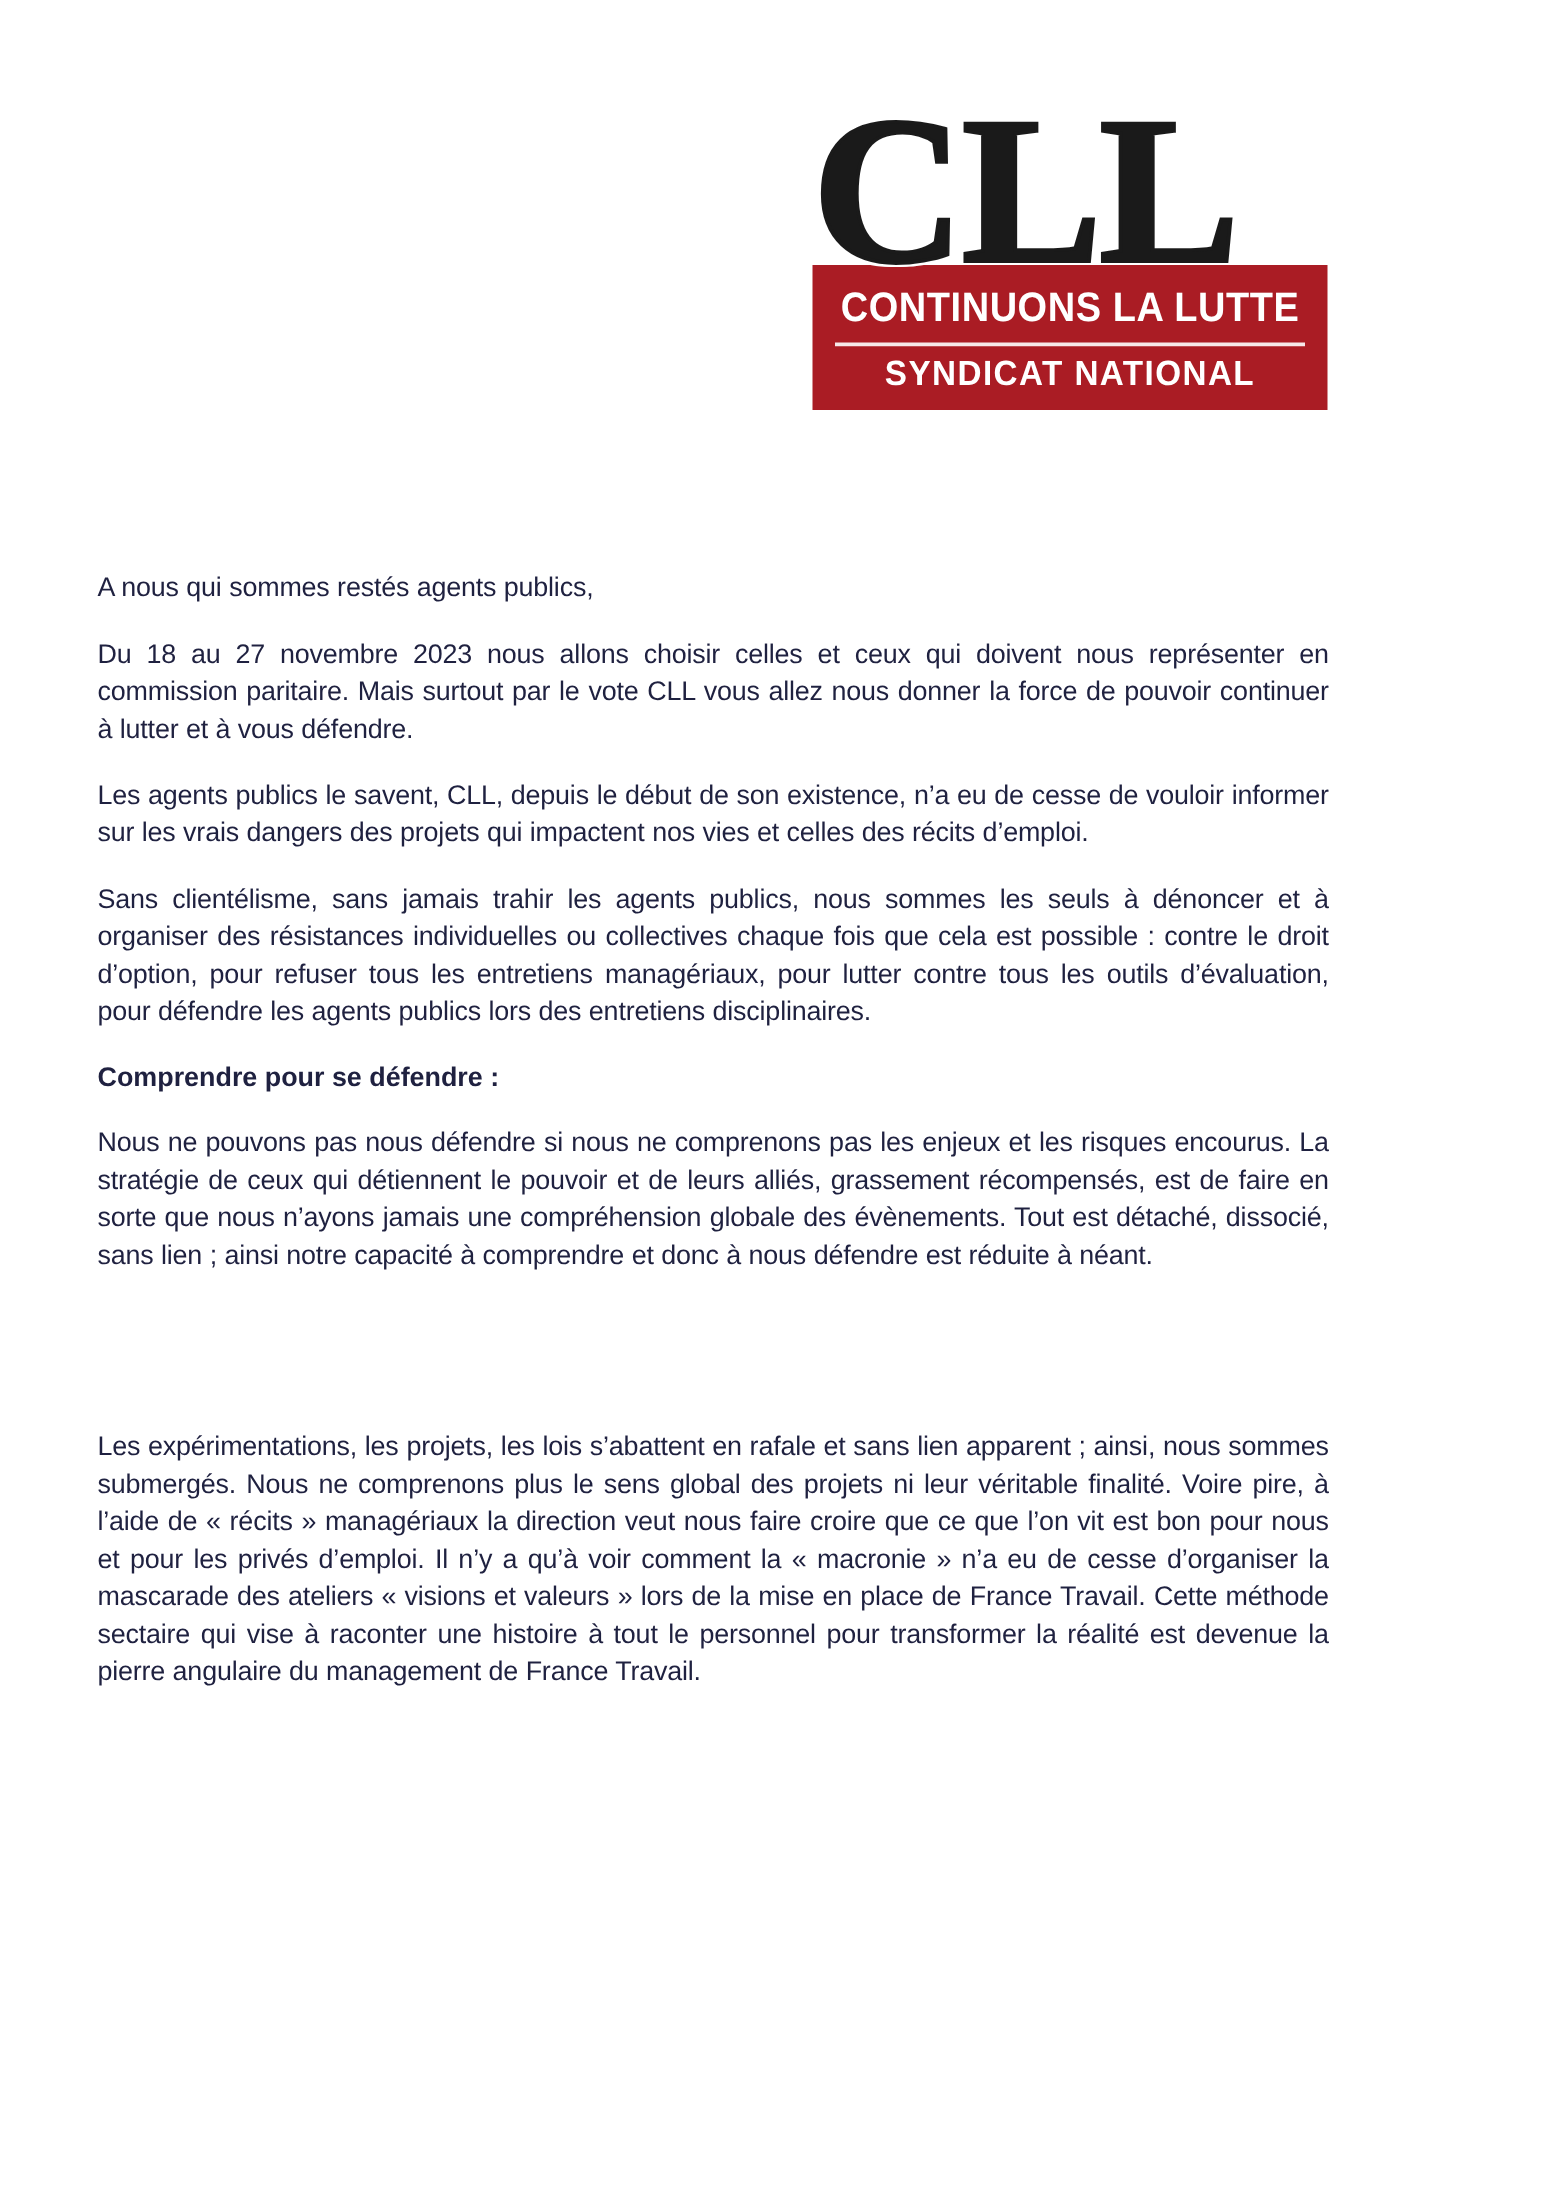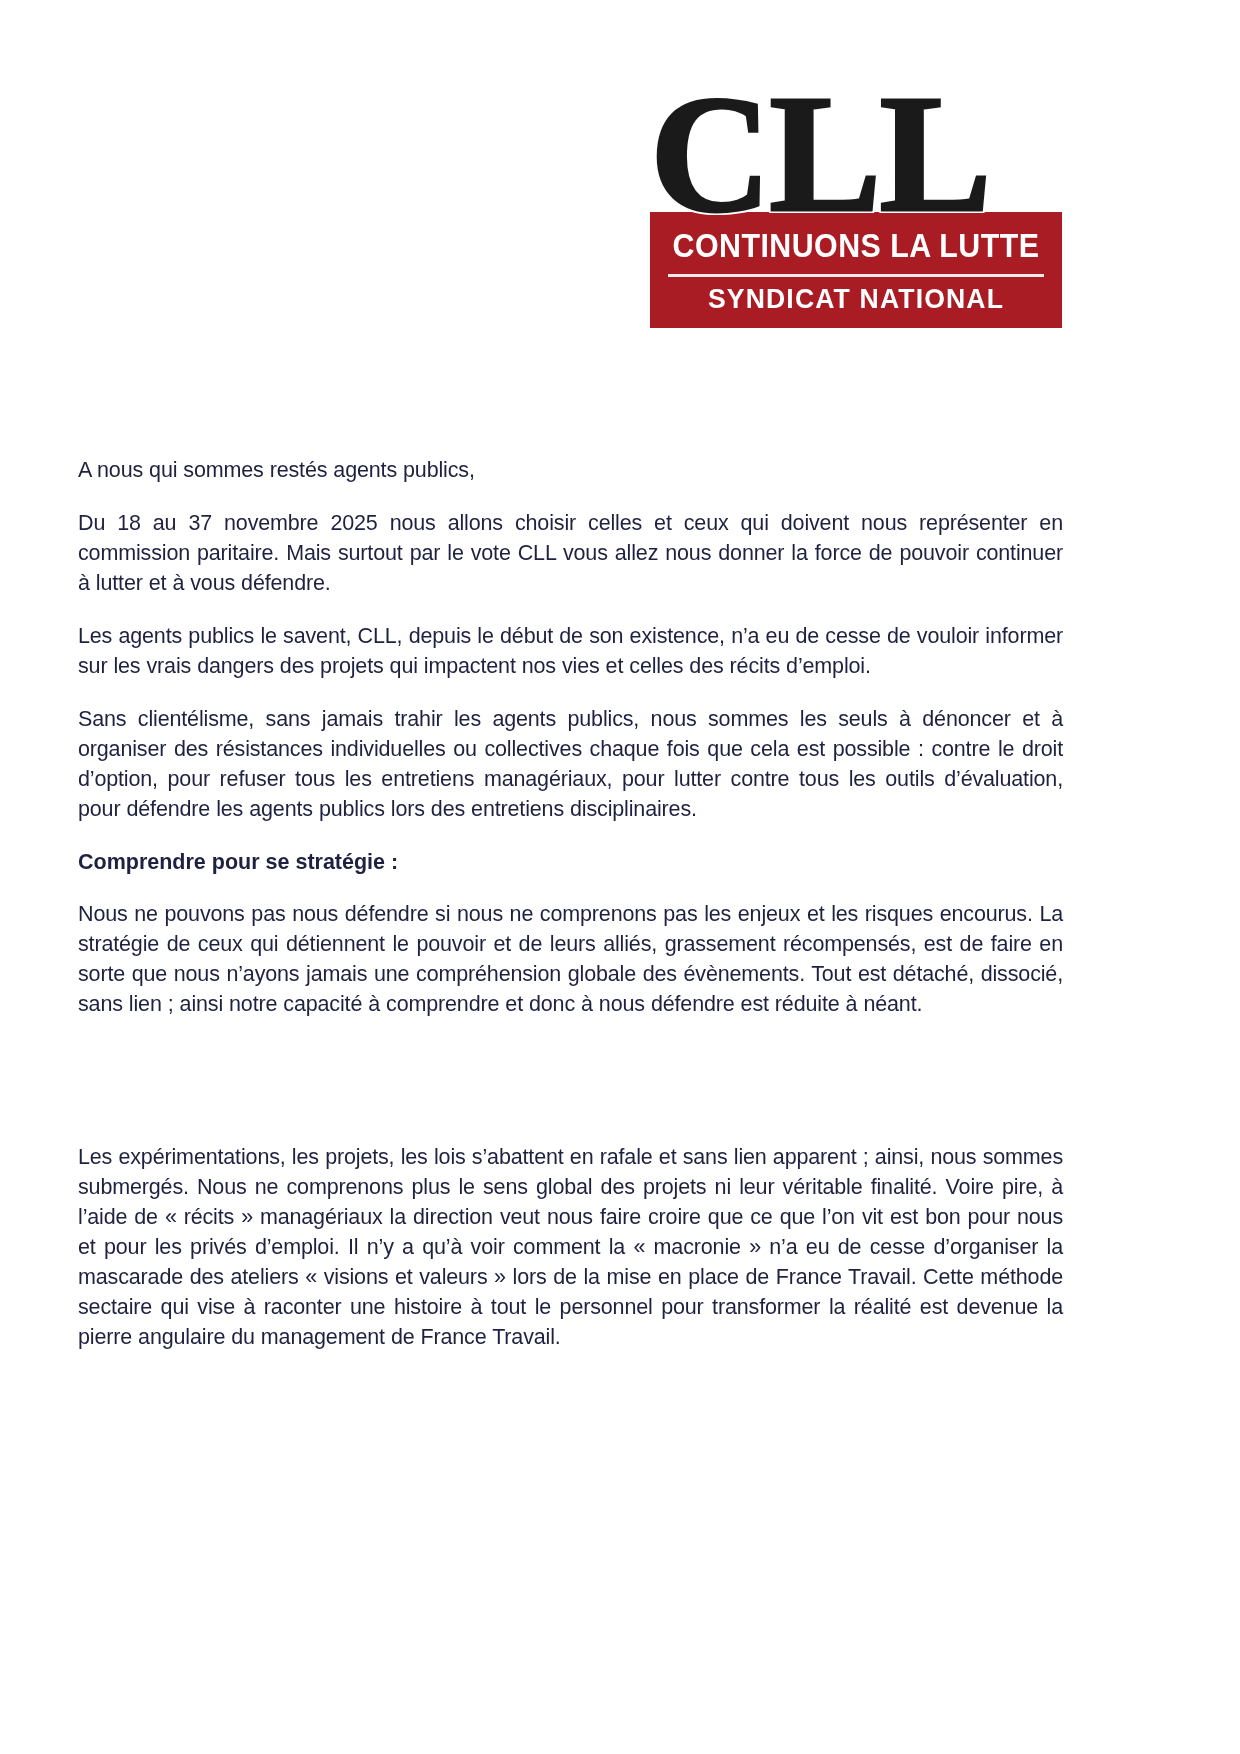--- a/index.html
+++ b/index.html
@@ -145,28 +145,28 @@
     <div class="logo-tagline">CONTINUONS LA LUTTE</div>
     <div class="logo-rule"></div>
     <div class="logo-sub">SYNDICAT NATIONAL</div>
   </div>
 </div>
 
 <div class="doc">
 
   <p class="para last-left">A nous qui sommes restés agents publics,</p>
 
-  <p class="para">Du 18 au 37 novembre 2025 nous allons choisir celles et ceux qui doivent nous représenter en commission paritaire.  Mais surtout par le vote CLL vous allez nous donner la force de pouvoir continuer à lutter et à vous défendre.</p>
+  <p class="para">Du 18 au 27 novembre 2023 nous allons choisir celles et ceux qui doivent nous représenter en commission paritaire.  Mais surtout par le vote CLL vous allez nous donner la force de pouvoir continuer à lutter et à vous défendre.</p>
 
   <p class="para">Les agents publics le savent, CLL, depuis le début de son existence, n’a eu de cesse de vouloir informer sur les vrais dangers des projets qui impactent nos vies et celles des récits d’emploi.</p>
 
   <p class="para">Sans clientélisme, sans jamais trahir les agents publics, nous sommes les seuls à dénoncer et à organiser des résistances individuelles ou collectives chaque fois que cela est possible : contre le droit d’option, pour refuser tous les entretiens managériaux, pour lutter contre tous les outils d’évaluation, pour défendre les agents publics lors des entretiens disciplinaires.</p>
 
 
-  <p class="heading">Comprendre pour se stratégie :</p>
+  <p class="heading">Comprendre pour se défendre :</p>
 
   <p class="para">Nous ne pouvons pas nous défendre si nous ne comprenons pas les enjeux et les risques encourus.  La stratégie de ceux qui détiennent le pouvoir et de leurs alliés, grassement récompensés, est de faire en sorte que nous n’ayons jamais une compréhension globale des évènements. Tout est détaché, dissocié, sans lien ; ainsi notre capacité à comprendre et donc à nous défendre est réduite à néant.</p>
 
   <div class="gap-block"></div>
 
   <p class="para">Les expérimentations, les projets, les lois s’abattent en rafale et sans lien apparent ; ainsi, nous sommes submergés. Nous ne comprenons plus le sens global des projets ni leur véritable finalité. Voire pire, à l’aide de « récits » managériaux la direction veut nous faire croire que ce que l’on vit est bon pour nous et pour les privés d’emploi. Il n’y a qu’à voir comment la « macronie » n’a eu de cesse d’organiser la mascarade des ateliers « visions et valeurs » lors de la mise en place de France Travail. Cette méthode sectaire qui vise à raconter une histoire à tout le personnel pour transformer la réalité est devenue la pierre angulaire du management de France Travail.</p>
 
 </div>
 
 </body></html>

